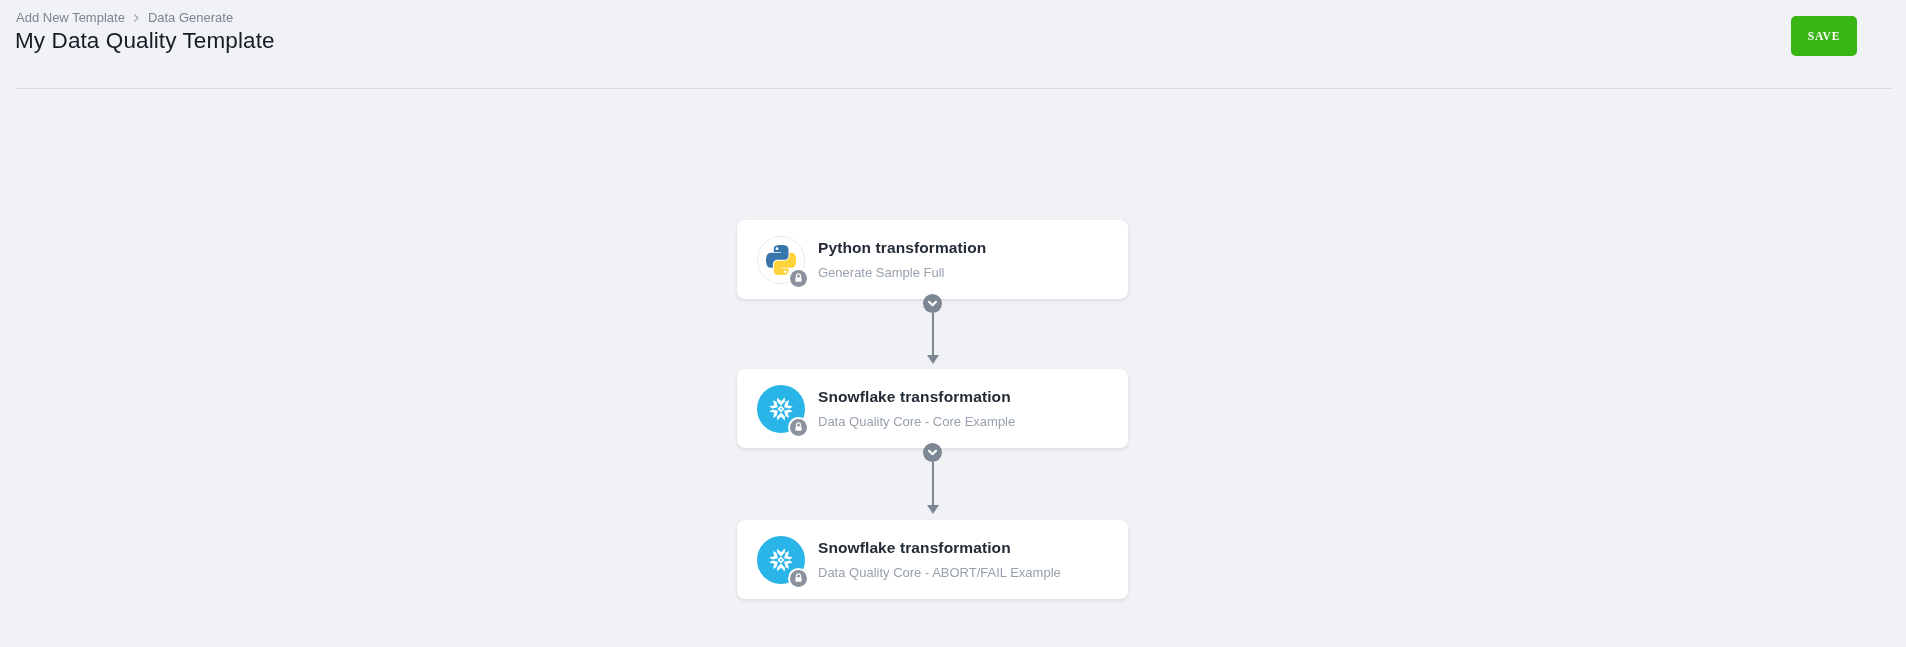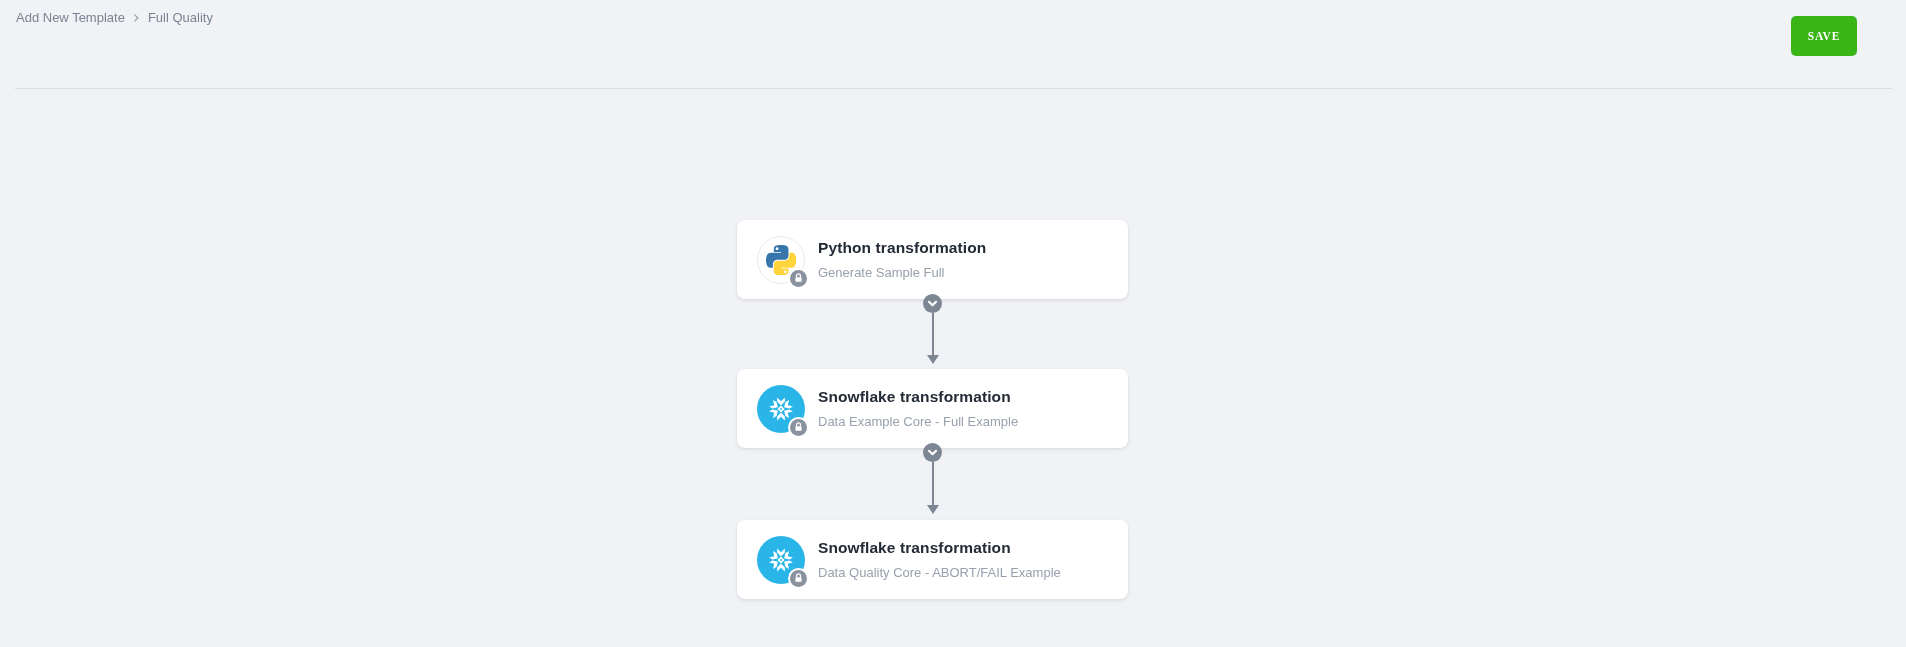--- a/index.html
+++ b/index.html
@@ -196,23 +196,24 @@
 
 <div id="app">
 
   <nav class="breadcrumb">
     <span class="breadcrumb-link">Add New Template</span>
     <span class="breadcrumb-sep">
       <svg width="9" height="10" viewBox="0 0 10 10">
         <path d="M3 1.5 L6.6 5 L3 8.5" stroke="#9AA3AF" stroke-width="1.4" fill="none" stroke-linecap="round" stroke-linejoin="round"></path>
       </svg>
     </span>
-    <span class="breadcrumb-link">Full Quality</span>
+    <span class="breadcrumb-link">Data Generate</span>
   </nav>
 
+  <h1 class="page-title">My Data Quality Template</h1>
 
   <button class="save-btn">SAVE</button>
 
   <div class="header-divider"></div>
 
   <div>
 
     <div class="task-card pos-1">
       <div class="icon-wrap">
         <div class="icon-circle python-bg">
@@ -261,21 +262,21 @@
         </div>
         <div class="lock-badge">
           <svg width="9" height="10" viewBox="0 0 10 11">
             <path d="M2.8 4.6 V3.2 a2.2 2.2 0 0 1 4.4 0 V4.6" stroke="#FFFFFF" stroke-width="1.4" fill="none"></path>
             <rect x="1.6" y="4.6" width="6.8" height="5.2" rx="1.1" fill="#FFFFFF"></rect>
           </svg>
         </div>
       </div>
       <div class="task-texts">
         <div class="task-title">Snowflake transformation</div>
-        <div class="task-subtitle">Data Example Core - Full Example</div>
+        <div class="task-subtitle">Data Quality Core - Core Example</div>
       </div>
     </div>
 
     <div class="connector c2">
       <div class="connector-circle">
         <svg width="11" height="8" viewBox="0 0 11 8">
           <path d="M2 1.8 L5.5 5.2 L9 1.8" stroke="#FFFFFF" stroke-width="2.2" fill="none" stroke-linecap="round" stroke-linejoin="round"></path>
         </svg>
       </div>
       <div class="connector-line"></div>

